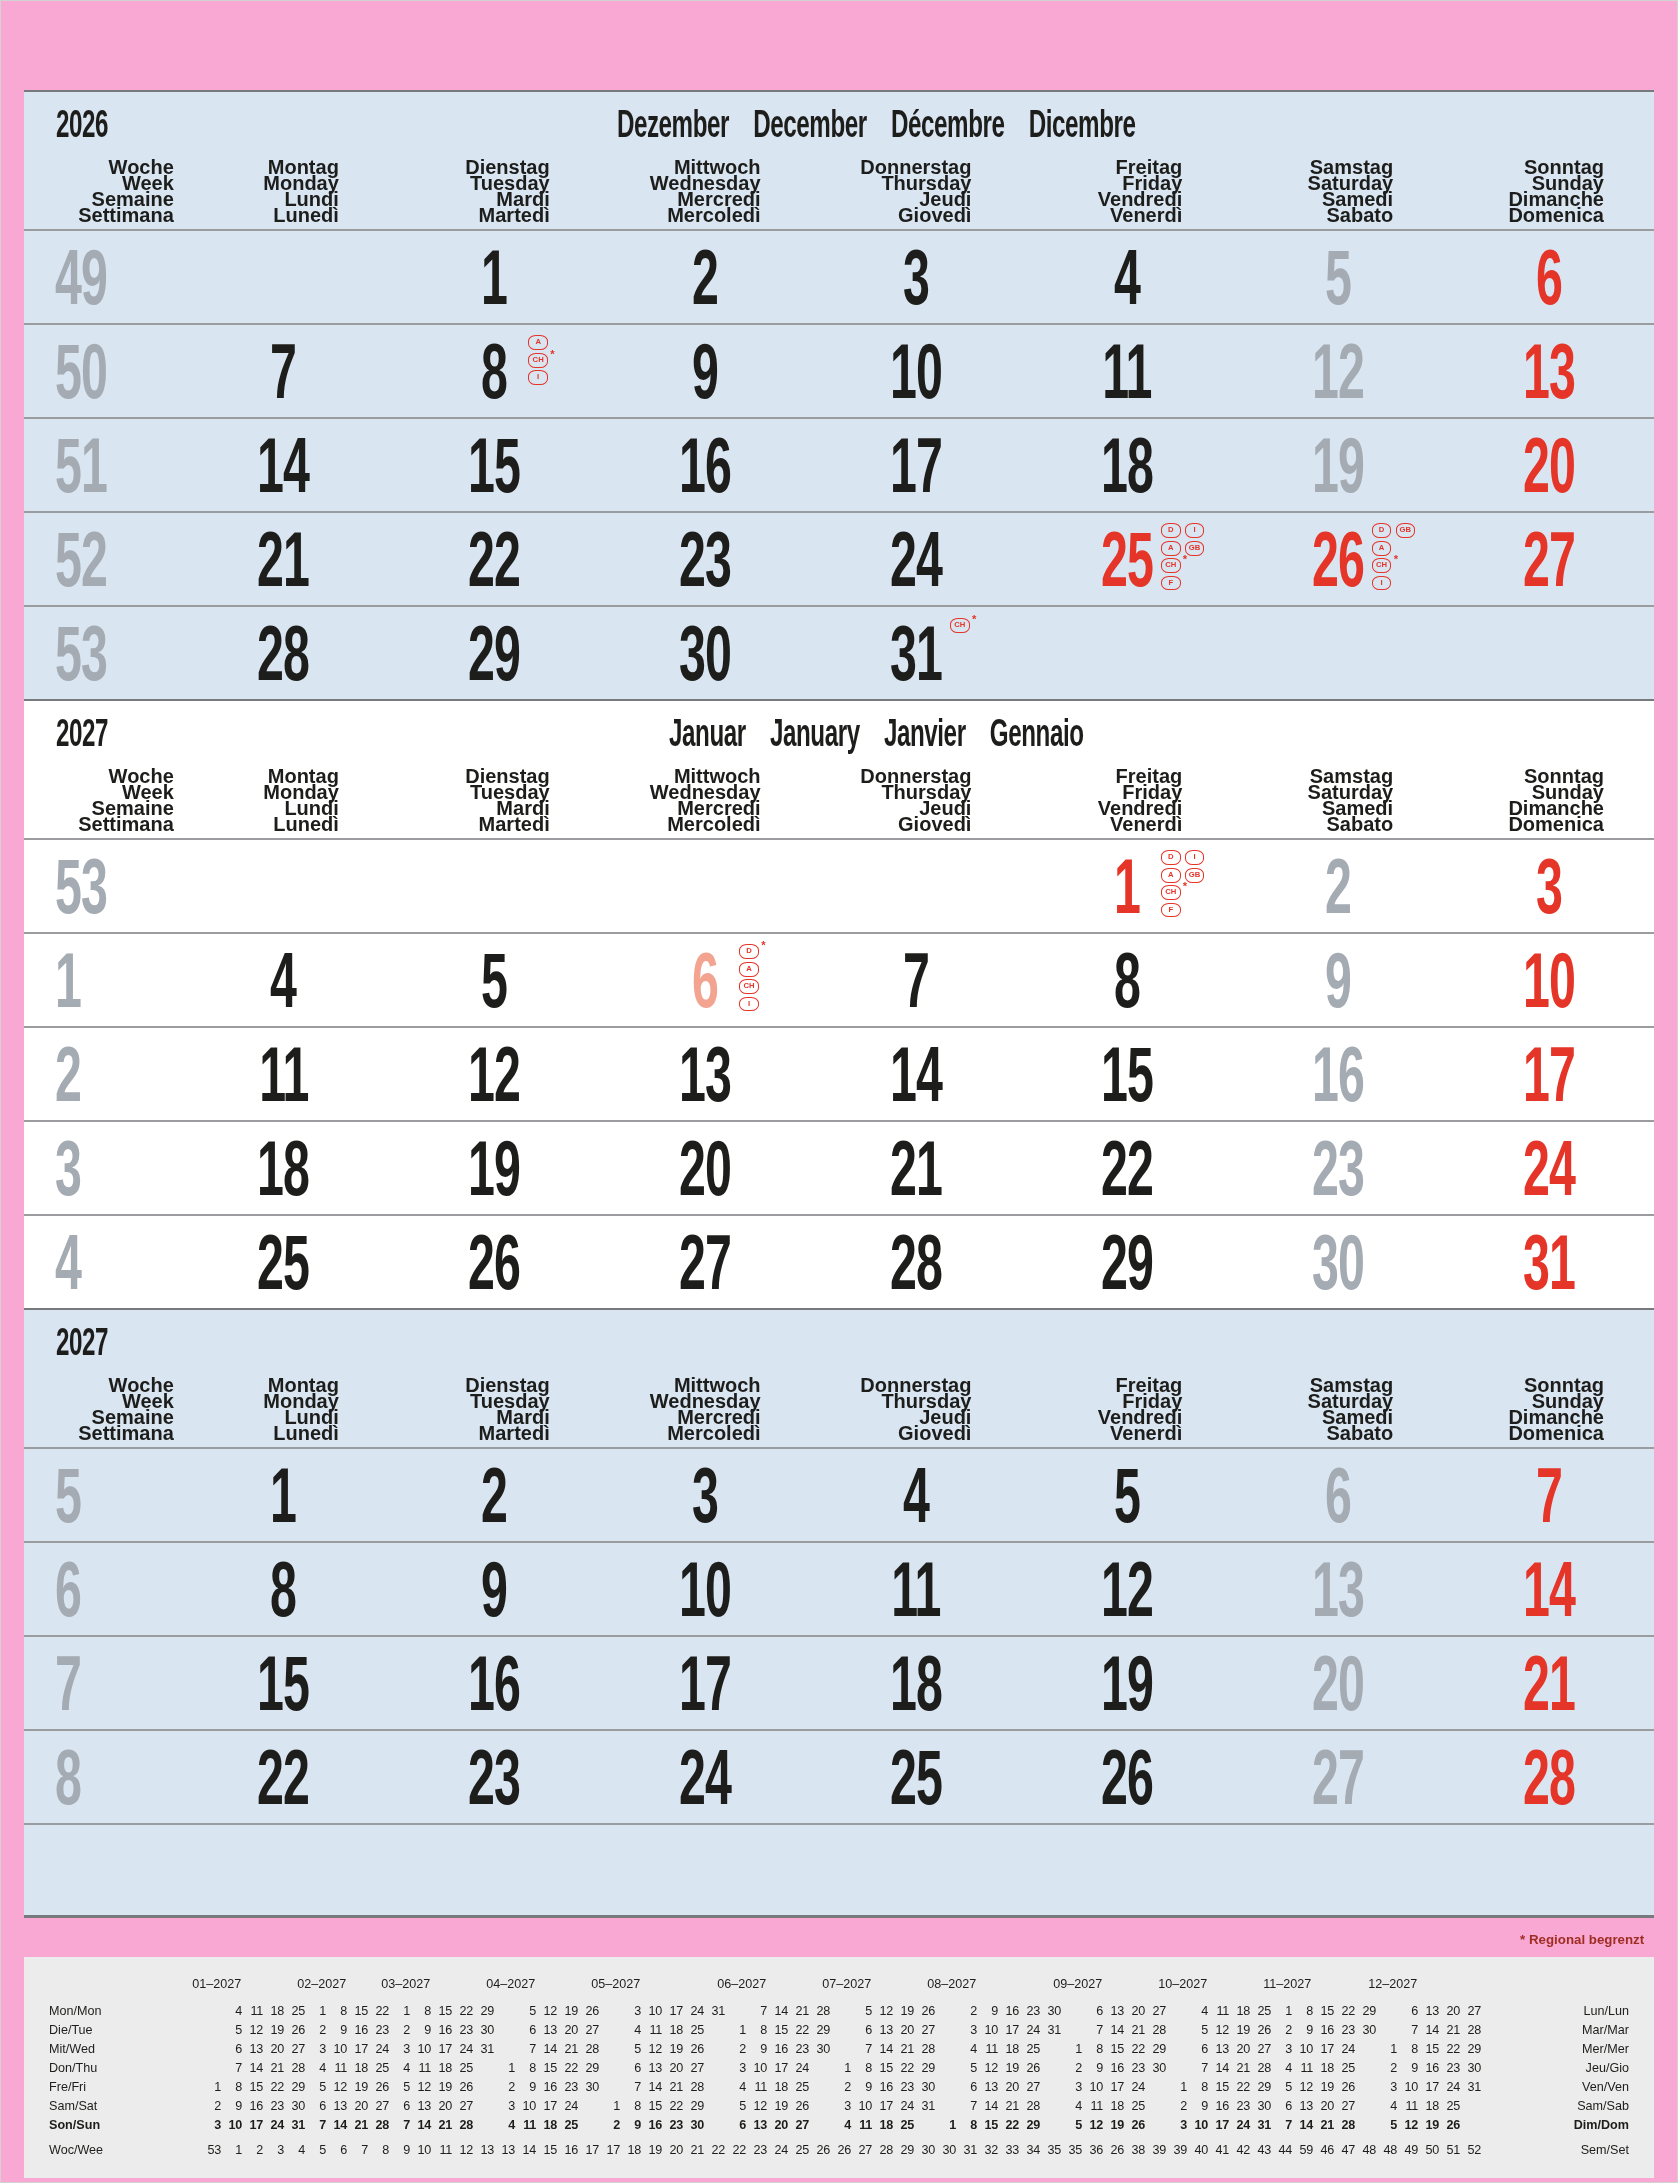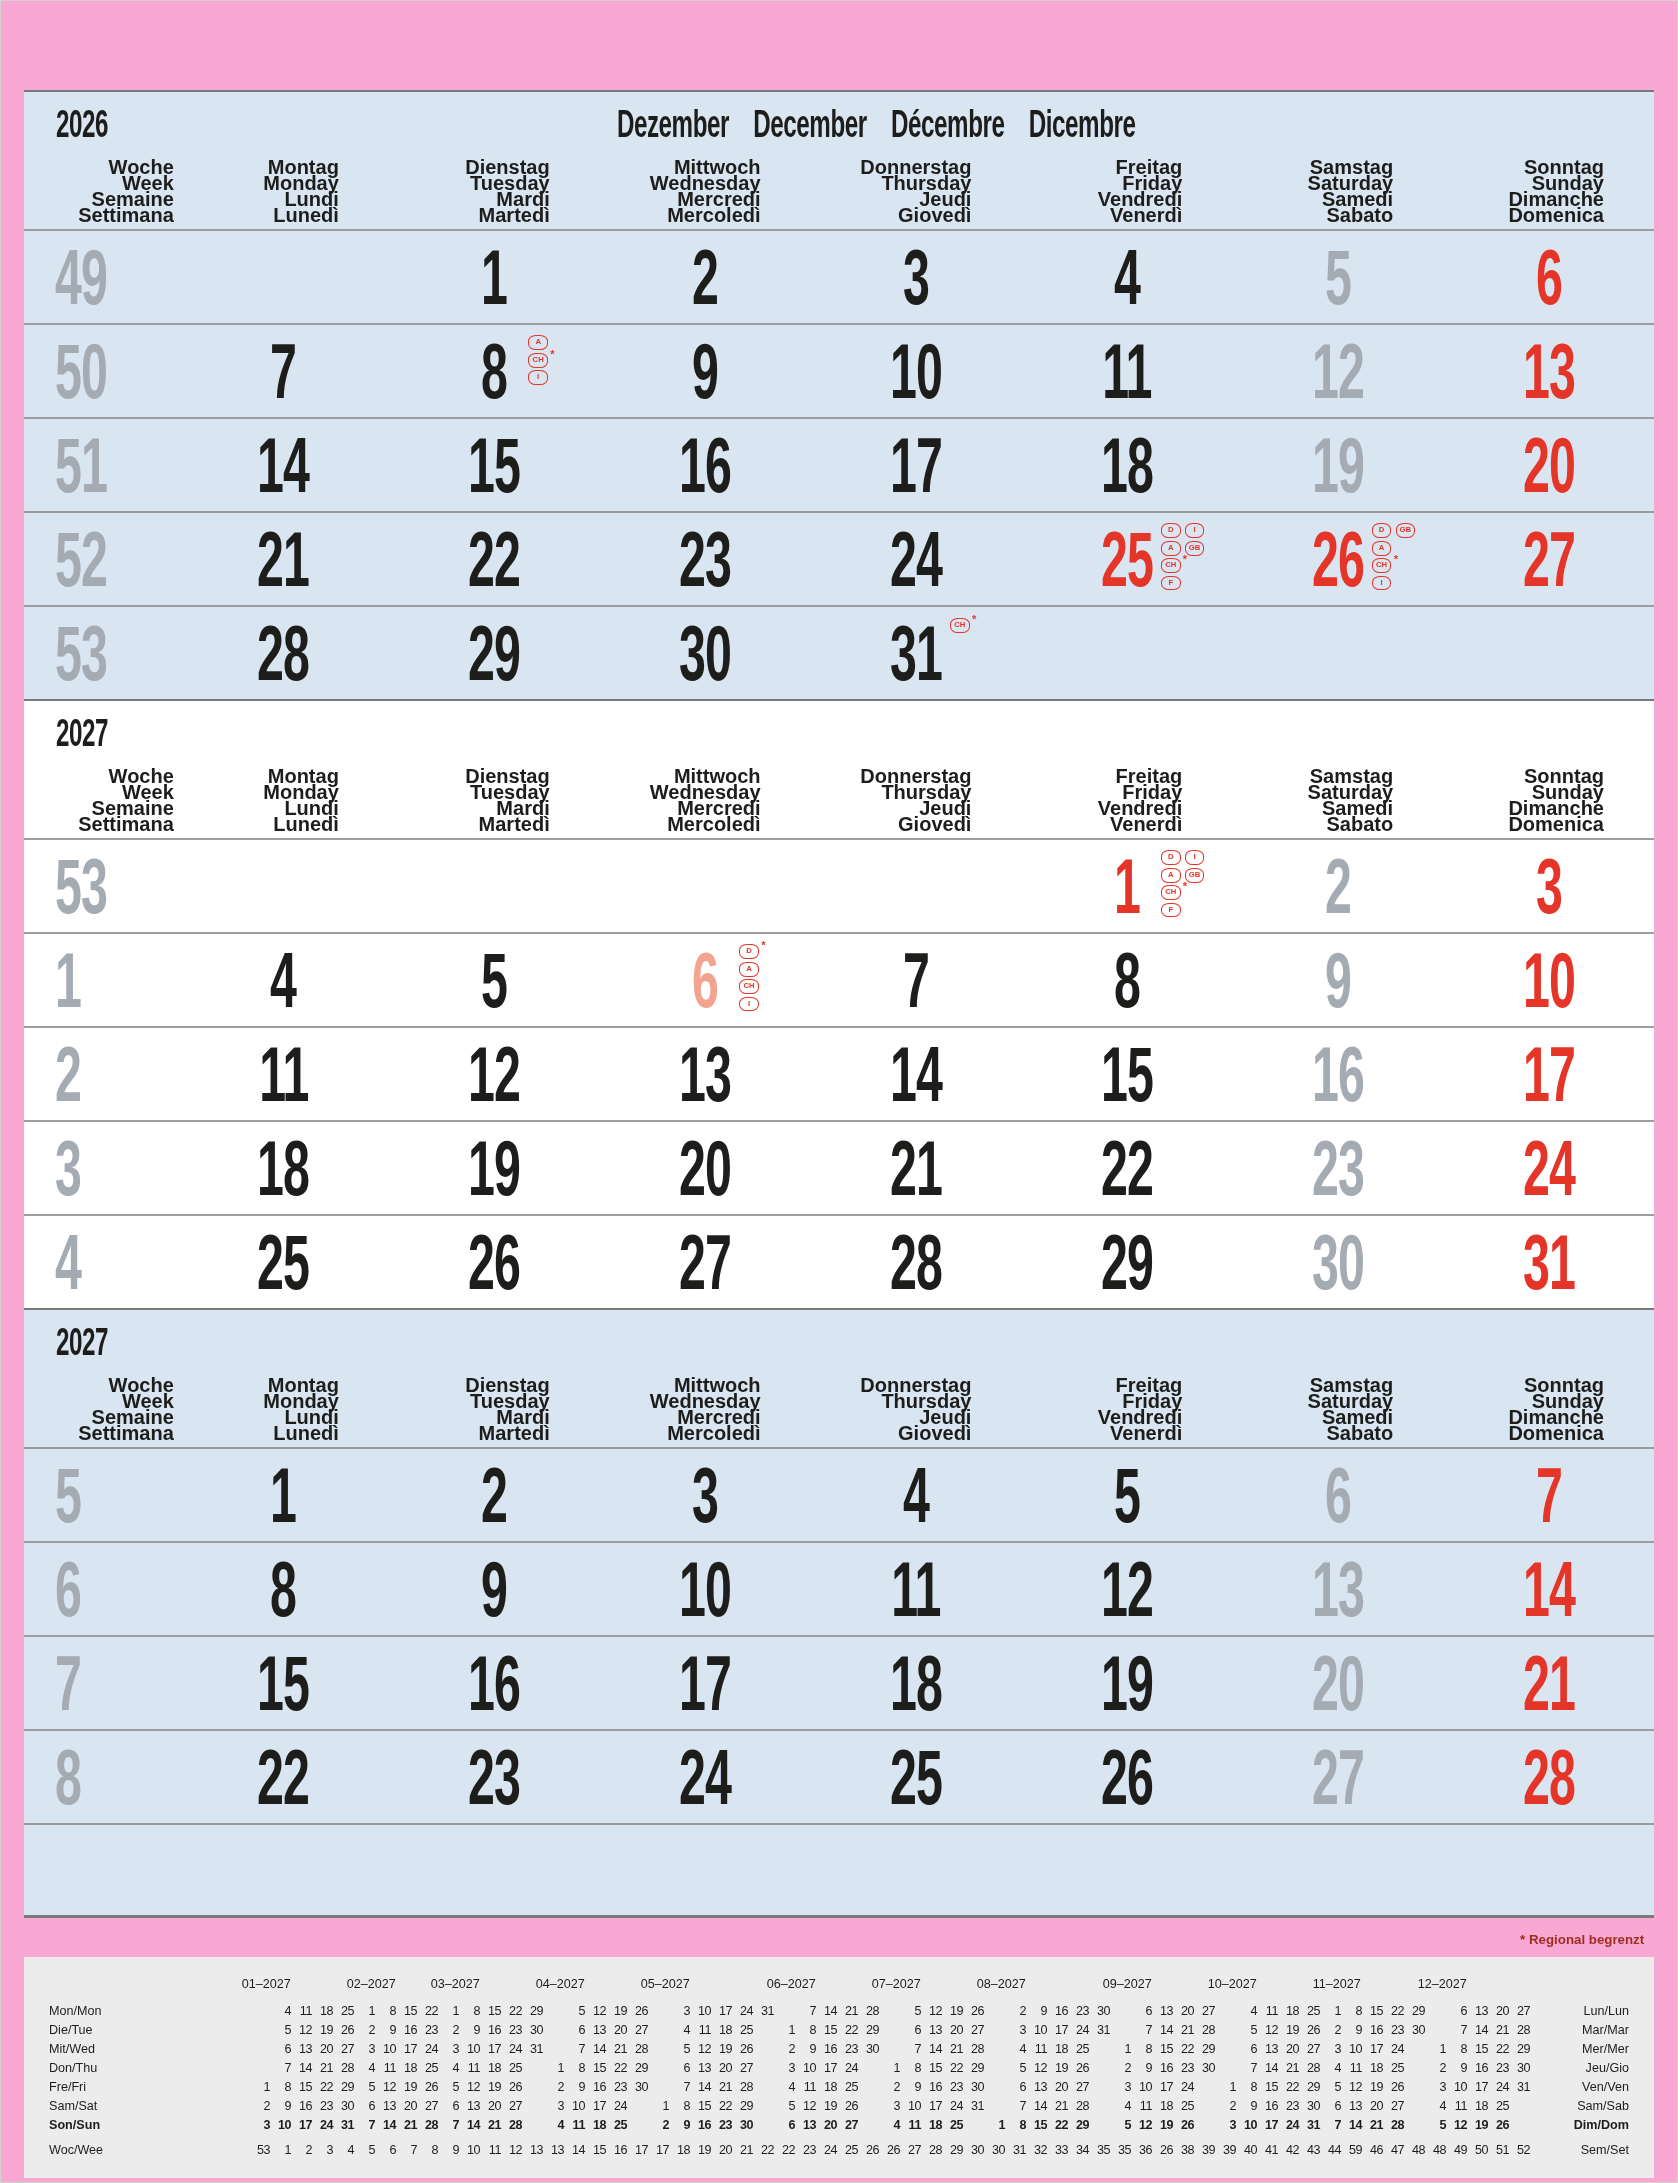--- a/index.html
+++ b/index.html
@@ -50,21 +50,21 @@
         font-size:13.3px; font-weight:700; color:#9f2d22;}
   
   .band{background:#ececec; padding:17px 25px 18px; display:flex; font-size:12.6px;}
   .ov-side{display:flex; flex-direction:column; flex:0 0 auto;}
   .ov-side.left{width:98px; text-align:left;}
   .ov-side.right{width:84px; text-align:right;}
   .ov-sp{height:28px;}
   .ov-lab{height:19px; line-height:19px; white-space:nowrap;}
   .ov-lab.bold{font-weight:700;}
   .ov-lab.wkrow{margin-top:6.3px;}
-  .ov-months{flex:1; display:flex; justify-content:flex-end; padding:0 11.2px 0 7px;}
+  .ov-months{flex:1; display:flex; justify-content:center; padding:0 11.2px 0 7px;}
   .ov-month{display:flex; flex-direction:column; flex:0 0 auto;}
   .ov-mlabel{height:28px; line-height:21px; white-space:nowrap; margin-left:-11.2px;}
   .ov-row{display:grid; height:19px; line-height:19px; justify-items:end;}
   .ov-row.bold{font-weight:700;}
   .ov-row.wkrow{margin-top:6.3px;}
   .ov-num{display:block; padding-right:3.5px; letter-spacing:-0.3px;}
 </style>
 </head>
 <body>
 
@@ -267,20 +267,21 @@
             </div>
           </div>
           <div class="cell day"></div>
           <div class="cell day"></div>
           <div class="cell day"></div>
         </div>
       </section>
       <section class="section white">
         <div class="m-head">
           <div class="year"><span class="cond">2027</span></div>
+          <div class="title"><span class="cond">Januar January Janvier Gennaio</span></div>
         </div>
         <div class="wk-header">
           <div class="wk-col week-col">
             <div class="wk-line">Woche</div>
             <div class="wk-line">Week</div>
             <div class="wk-line">Semaine</div>
             <div class="wk-line">Settimana</div>
           </div>
           <div class="wk-col">
             <div class="wk-line">Montag</div>

